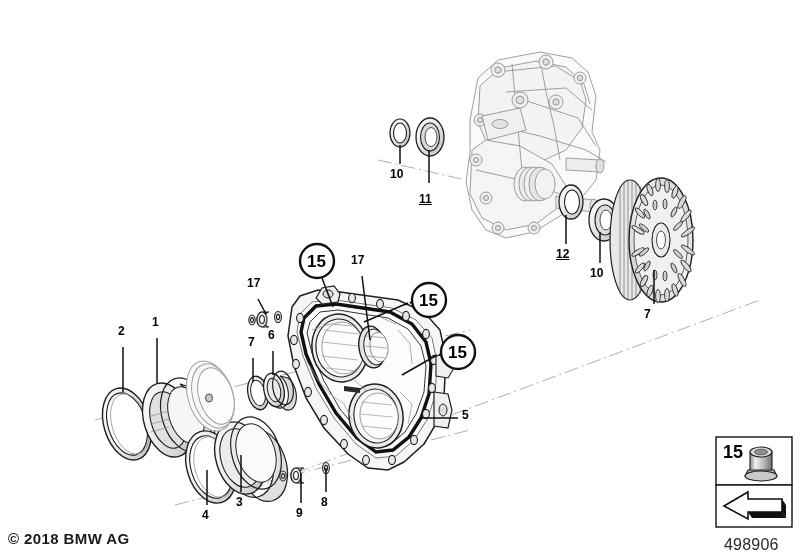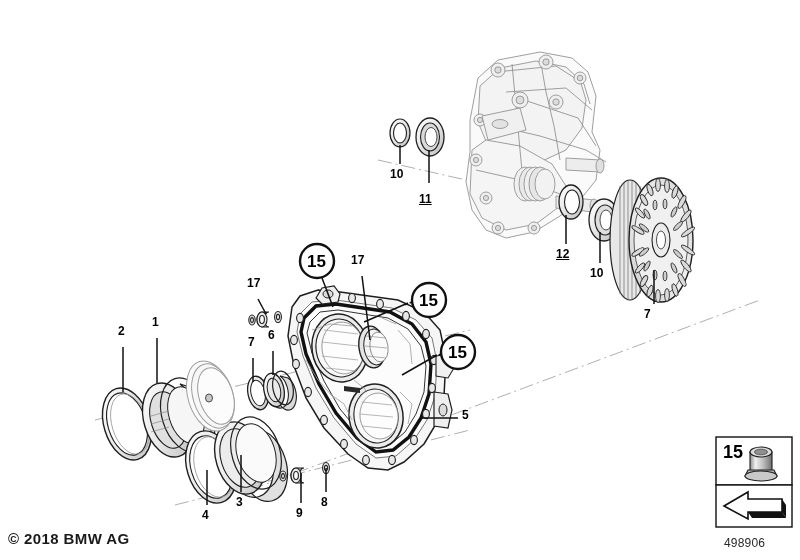--- a/index.html
+++ b/index.html
@@ -2,21 +2,21 @@
 <html><head>
 <meta charset="utf-8">
 <style>
   html,body{margin:0;padding:0;background:#ffffff;}
   body{width:800px;height:560px;overflow:hidden;
        font-family:"Liberation Sans","DejaVu Sans",sans-serif;color:#000;}
   #stage{position:relative;width:800px;height:560px;background:#fff;}
   #stage svg{position:absolute;left:0;top:0;}
   .copy{position:absolute;left:8px;top:530px;font-size:15px;font-weight:bold;
         letter-spacing:.4px;color:#1a1a1a;}
-  .dwgno{position:absolute;left:724px;top:536px;font-size:12px;color:#2a2a2a;
+  .dwgno{position:absolute;left:724px;top:536px;font-size:16px;color:#2a2a2a;
          letter-spacing:.2px;}
   .lbl{position:absolute;font-weight:bold;font-size:12px;color:#000;
        line-height:1;white-space:nowrap;}
   .callout-txt{font-weight:bold;font-size:17px;}
 </style>
 </head>
 <body>
 
 <div id="stage">
 

